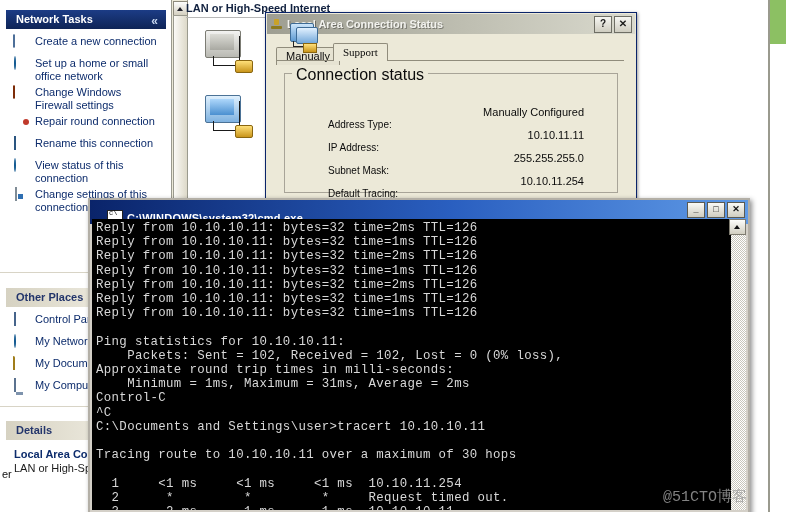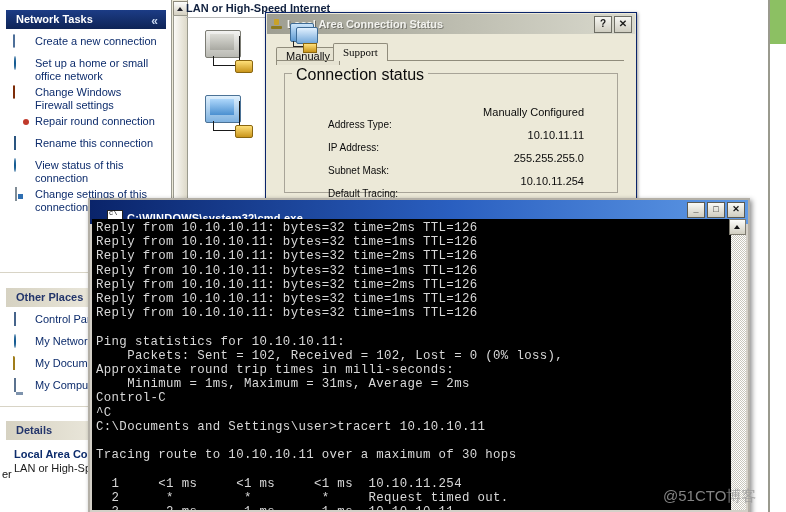--- a/index.html
+++ b/index.html
@@ -173,21 +173,21 @@
   }
   #cmd-scroll{position:absolute;right:2px;top:19px;width:15px;height:291px;
     background:repeating-conic-gradient(#ffffff 0% 25%, #c9c6bb 0% 50%) 0 0/2px 2px;}
   #cmd-scroll-up{position:absolute;right:2px;top:19px;width:15px;height:14px;
     background:linear-gradient(#fdfdfa,#d2cfc1);border:1px solid #7f7c70;}
   #cmd-scroll-up:after{content:"";position:absolute;left:4px;top:5px;border-left:3px solid transparent;border-right:3px solid transparent;border-bottom:4px solid #111;}
 
   
   #watermark{
     left:663px;top:487px;font-size:15px;color:#9a9a9a;opacity:.85;
-    font-family:Liberation Sans, sans-serif;
+    font-family:Liberation Mono, monospace;
   }
 </style>
 </head>
 <body>
 
 <div class="abs" id="right-white"></div>
 <div class="abs" id="green-strip"></div>
 <div class="abs" id="right-divider"></div>
 
 <div class="abs" id="explorer">

